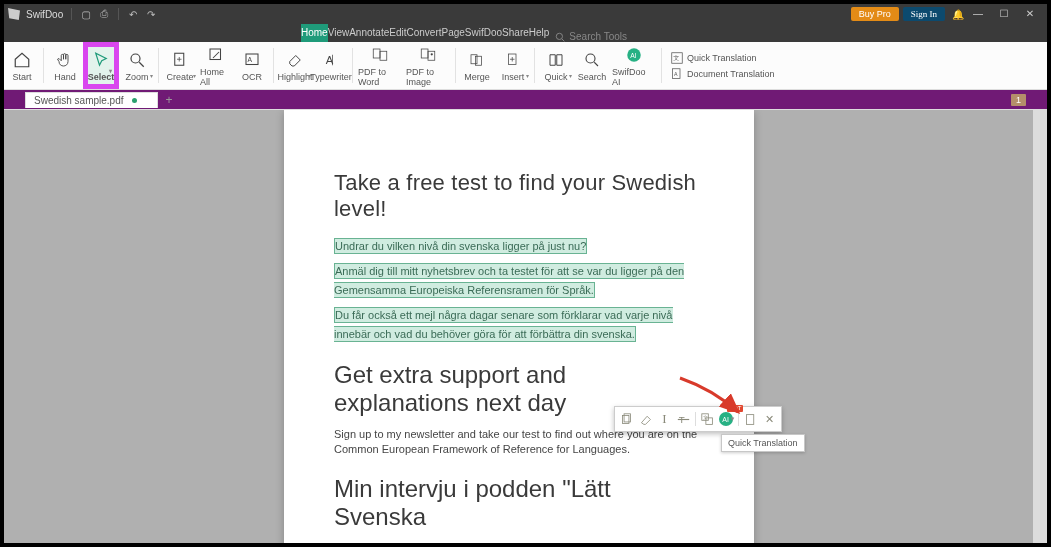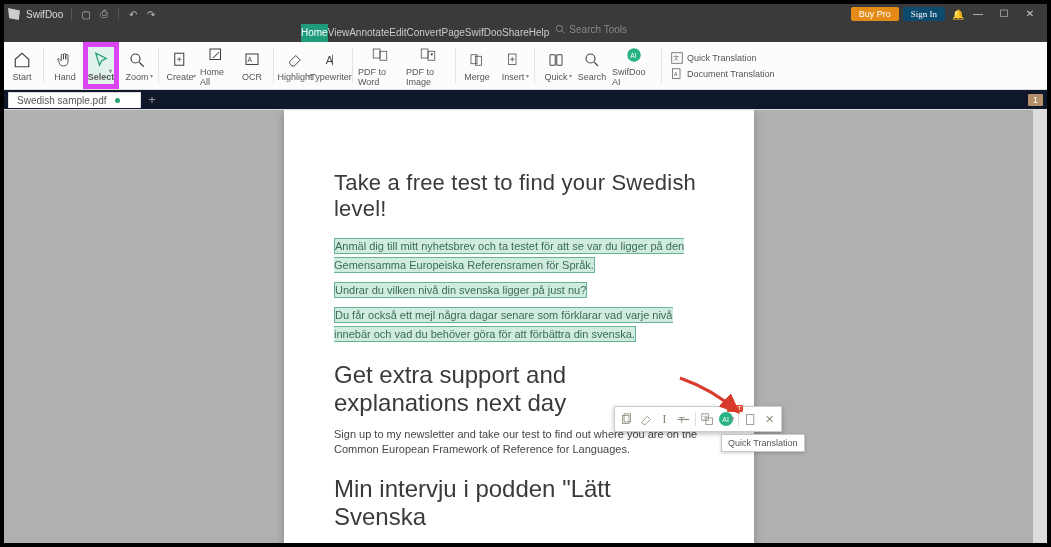--- a/index.html
+++ b/index.html
@@ -41,21 +41,21 @@
     height: 18px;
     background: #3a3a3a;
     display: flex;
     align-items: stretch;
     font-size: 10px;
     color: #ccc;
   }
   .menubar .mspace { width: 297px; }
   .menubar .mitem { padding: 0 0; line-height:18px; cursor:pointer; }
   .menubar .mitem.active { background:#1f9b7a; color:#fff; }
-  .menubar .search-tools { display:flex;align-items:flex-start;gap:4px;padding:0 6px;color:#888;}
+  .menubar .search-tools { display:flex;align-items:flex-end;gap:4px;padding:0 6px;color:#888;}
   .menubar .search-tools svg{width:10px;height:10px;}
 
   
   .ribbon {
     height: 48px;
     background:#fcfcfc;
     border-bottom:1px solid #ddd;
     display:flex;
     align-items:stretch;
     font-size:9px;
@@ -78,25 +78,25 @@
   .ribbon .rsep{width:1px;background:#e2e2e2;margin:6px 3px;}
   .ribbon svg{width:18px;height:18px;}
   .ribbon .rbtn .drop{position:absolute;bottom:10px;right:2px;font-size:6px;color:#888;}
   .ribbon .side-links{display:flex;flex-direction:column;justify-content:center;gap:4px;padding:0 6px;font-size:9px;color:#555;}
   .ribbon .side-links .srow{display:flex;align-items:center;gap:4px;cursor:pointer;}
   .ribbon .side-links svg{width:12px;height:12px;}
 
   
   .tabstrip{
     height:20px;
-    background:#0f172a;
+    background:#701a75;
     border-bottom:1px solid #ddd;
     display:flex;
     align-items:center;
-    padding:0 4px;
+    padding:0 21px;
     font-size:10px;
     color:#555;
   }
   .tabstrip .tab{
     background:#fff;
     border:1px solid #ddd;
     border-bottom:none;
     padding:2px 20px 2px 8px;
     display:flex;align-items:center;gap:8px;
     position:relative;
@@ -392,22 +392,22 @@
       <span class="dot"></span>
     </div>
     <div class="newtab">+</div>
     <div class="spacer"></div>
     <div class="pg">1</div>
   </div>
 
   <div class="viewport">
     <div class="page">
       <h1>Take a free test to find your Swedish level!</h1>
+      <div class="hlblock"><span class="hl">Undrar du vilken nivå din svenska ligger på just nu?</span></div>
       <div class="hlblock"><span class="hl">Anmäl dig till mitt nyhetsbrev och ta testet för att se var du ligger på den Gemensamma Europeiska Referensramen för Språk.</span></div>
-      <div class="hlblock"><span class="hl">Undrar du vilken nivå din svenska ligger på just nu?</span></div>
       <div class="hlblock"><span class="hl">Du får också ett mejl några dagar senare som förklarar vad varje nivå innebär och vad du behöver göra för att förbättra din svenska.</span></div>
       <h2>Get extra support and explanations next day</h2>
       <p>Sign up to my newsletter and take our test to find out where you are on the Common European Framework of Reference for Languages.</p>
       <h2>Min intervju i podden "Lätt Svenska</h2>
     </div>
 
     <div class="sidestrip"></div>
 
     <div class="minibar">
       <div class="mbtn">

